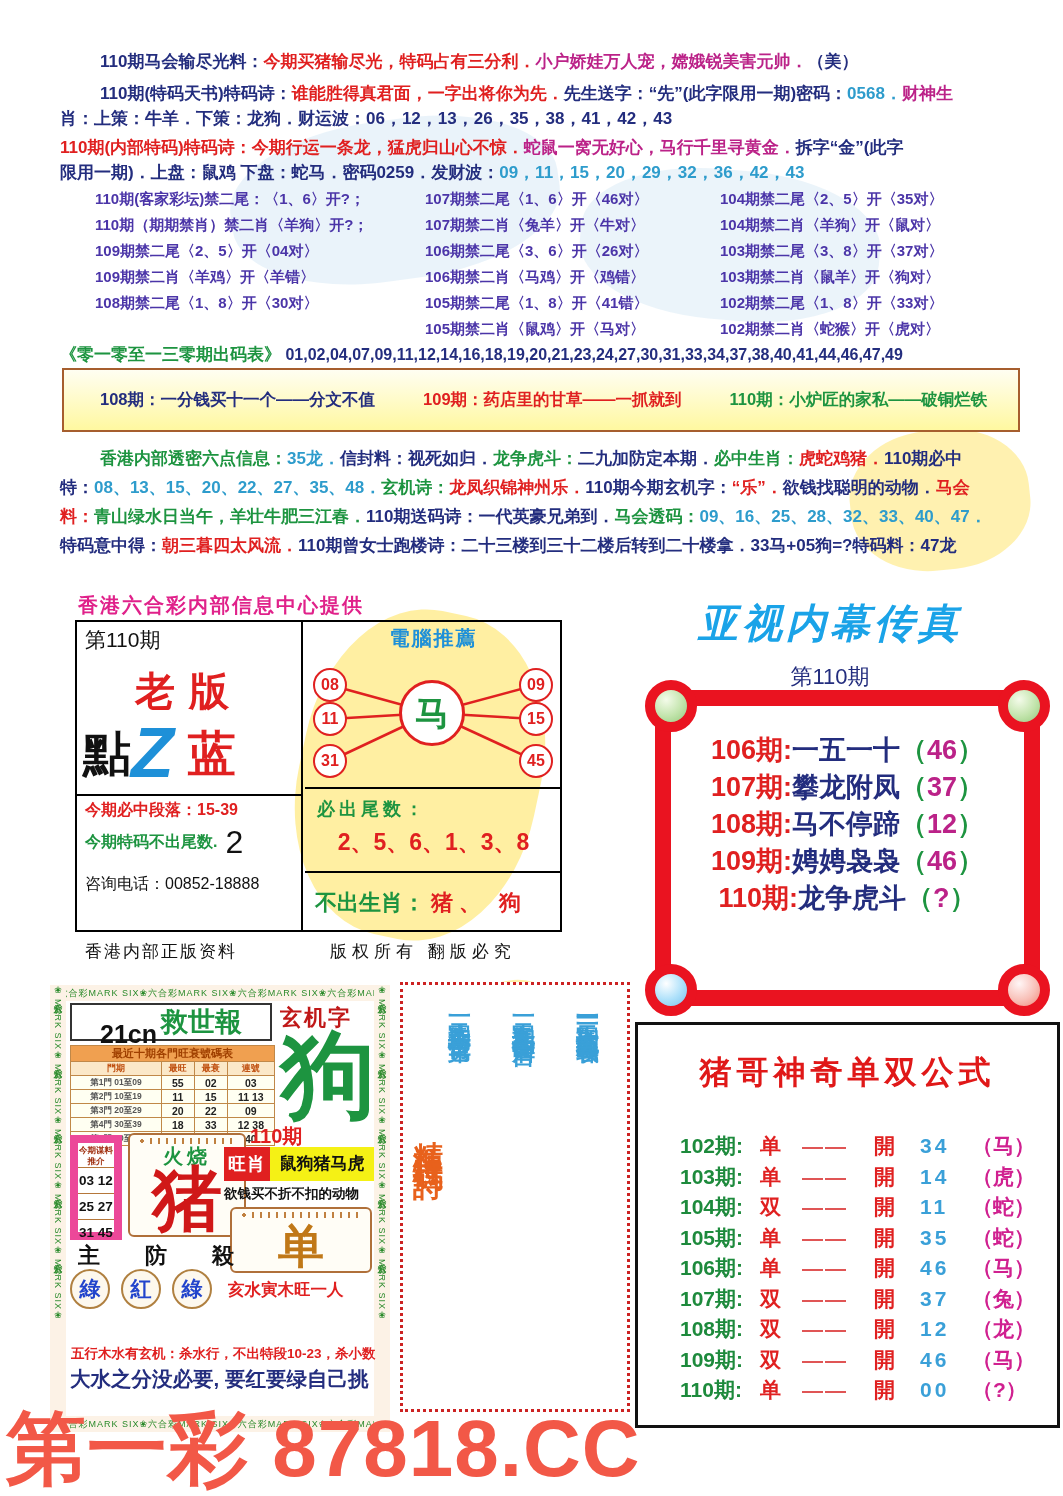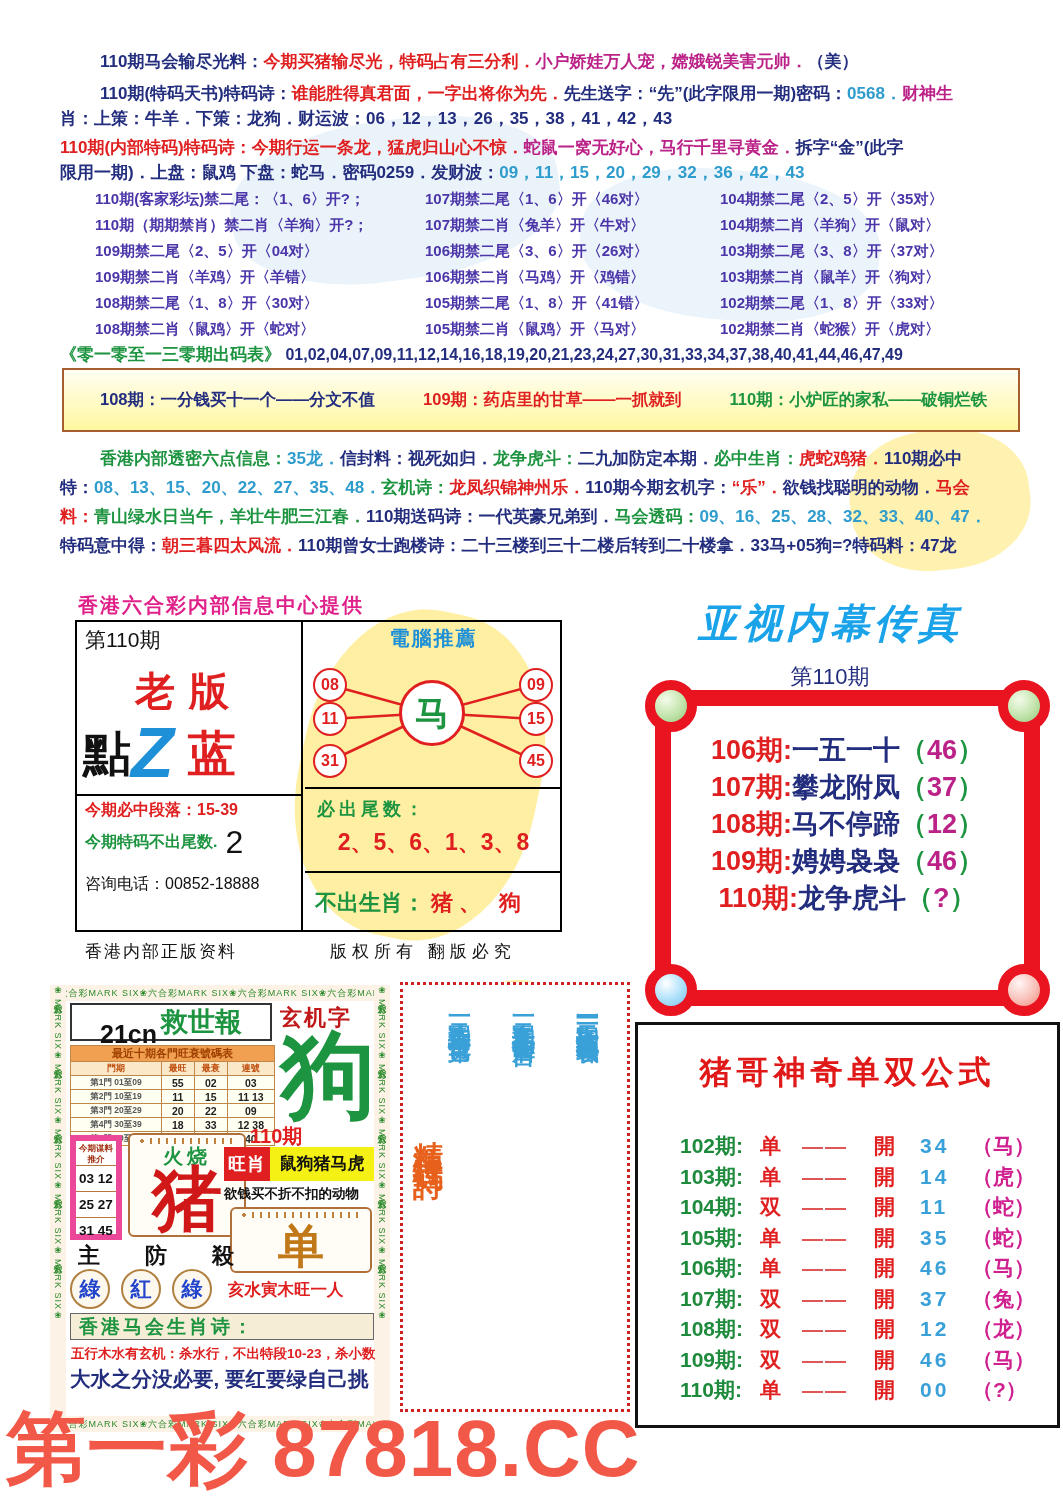--- a/index.html
+++ b/index.html
@@ -69,21 +69,21 @@
   #jiu-header .b1{font-size:25px;font-weight:bold;color:#111;margin-top:24px;}
   #jiu-header .b2{font-size:27px;font-weight:bold;color:#1d9440;}
   #xuanji-lbl{position:absolute;left:230px;top:18px;width:100px;text-align:left;color:#c01818;font-size:22px;font-weight:bold;letter-spacing:2px;}
   #xuanji-chr{position:absolute;left:228px;top:40px;width:100px;text-align:center;color:#1d9440;font-size:95px;font-weight:bold;line-height:100px;}
   #jiu-table{position:absolute;left:20px;top:60px;width:205px;border-collapse:collapse;}
   #jiu-table td,#jiu-table th{border:1px solid #c08848;padding:0;}
   #jt-title{background:#f0a050;color:#a04000;font-size:11px;font-weight:bold;text-align:center;height:16px;}
   .jt-head{background:#fbe8c8;color:#c05010;font-size:9px;font-weight:bold;text-align:center;height:13px;}
   .jt-cell{background:#fffff2;color:#222;font-size:10.5px;font-weight:bold;text-align:center;height:14px;}
   .jt-door{background:#fffff2;color:#555;font-size:8.5px;font-weight:bold;text-align:center;white-space:nowrap;}
-  #tuijie{position:absolute;left:20px;top:150px;width:52px;height:105px;border:6px solid #ec4899;background:#fff;}
+  #tuijie{position:absolute;left:20px;top:150px;width:52px;height:105px;border:8px solid #ec4899;background:#fff;}
   #tuijie .tl2{height:24px;font-size:8.5px;color:#a03010;font-weight:bold;text-align:center;line-height:11px;padding-top:2px;}
   #tuijie .pv{height:26px;border-top:1px solid #b5773a;font-size:13.5px;font-weight:bold;color:#111;text-align:center;line-height:26px;}
   .orn-frame{position:absolute;border:2px solid #b0703a;background:#fffdf6;border-radius:6px;}
   .orn-frame::before{content:"";position:absolute;left:6px;right:6px;top:3px;height:6px;
        background:repeating-radial-gradient(circle at 6px 3px,#c08040 0 2px,transparent 2px 8px);}
   #huozhu{left:78px;top:148px;width:118px;height:104px;}
   #huozhu .hs{position:absolute;left:0;top:8px;width:100%;text-align:center;color:#1d9440;font-size:20px;font-weight:bold;letter-spacing:4px;}
   #huozhu .zh{position:absolute;left:0;top:28px;width:100%;text-align:center;color:#d01818;font-size:70px;font-weight:bold;line-height:72px;}
   #jiu-issue{position:absolute;left:200px;top:138px;width:100px;color:#e02020;font-size:20px;font-weight:bold;}
   #wangxiao{position:absolute;left:174px;top:162px;width:46px;height:34px;background:#e02020;color:#fff;
@@ -156,21 +156,20 @@
     <span class="nv">限用一期)．上盘：鼠鸡 下盘：蛇马．密码0259．发财波：</span><span class="tl">09，11，15，20，29，32，36，42，43</span>
   </div>
 
   <div class="z1" style="position:absolute;left:95px;top:186px;width:905px;display:grid;grid-template-columns:330px 295px 280px;row-gap:0;">
     <div>
       <div class="ban-item">110期(客家彩坛)禁二尾：〈1、6〉开?；</div>
       <div class="ban-item">110期（期期禁肖）禁二肖〈羊狗〉开?；</div>
       <div class="ban-item">109期禁二尾〈2、5〉开〈04对〉</div>
       <div class="ban-item">109期禁二肖〈羊鸡〉开〈羊错〉</div>
       <div class="ban-item">108期禁二尾〈1、8〉开〈30对〉</div>
-      <div class="ban-item">108期禁二肖〈鼠鸡〉开〈蛇对〉</div>
     </div>
     <div>
       <div class="ban-item">107期禁二尾〈1、6〉开〈46对〉</div>
       <div class="ban-item">107期禁二肖〈兔羊〉开〈牛对〉</div>
       <div class="ban-item">106期禁二尾〈3、6〉开〈26对〉</div>
       <div class="ban-item">106期禁二肖〈马鸡〉开〈鸡错〉</div>
       <div class="ban-item">105期禁二尾〈1、8〉开〈41错〉</div>
       <div class="ban-item">105期禁二肖〈鼠鸡〉开〈马对〉</div>
     </div>
     <div>
@@ -370,21 +369,20 @@
       <span>防</span>
       <span>殺</span>
     </div>
     <div id="circles">
       <div class="gcirc">綠</div>
       <div class="gcirc">紅</div>
       <div class="gcirc">綠</div>
     </div>
     <div id="haishui">亥水寅木旺一人</div>
 
-    <div id="shixiao">香港马会生肖诗：</div>
     <div id="wuxing">五行木水有玄机：杀水行，不出特段10-23，杀小数</div>
     <div id="dashui">大水之分没必要, 要红要绿自己挑</div>
   </div>
 
   <div id="poem" class="z1">
     <div class="pcol" style="left:170px;">一一零期一统江山万载春。</div>
     <div class="pcol" style="left:106px;">一零九期三千佳丽住后宫。</div>
     <div class="pcol" style="left:42px;">一零八期十二生肖它第一。</div>
     <div id="ptitle">精準特碼詩</div>
   </div>

